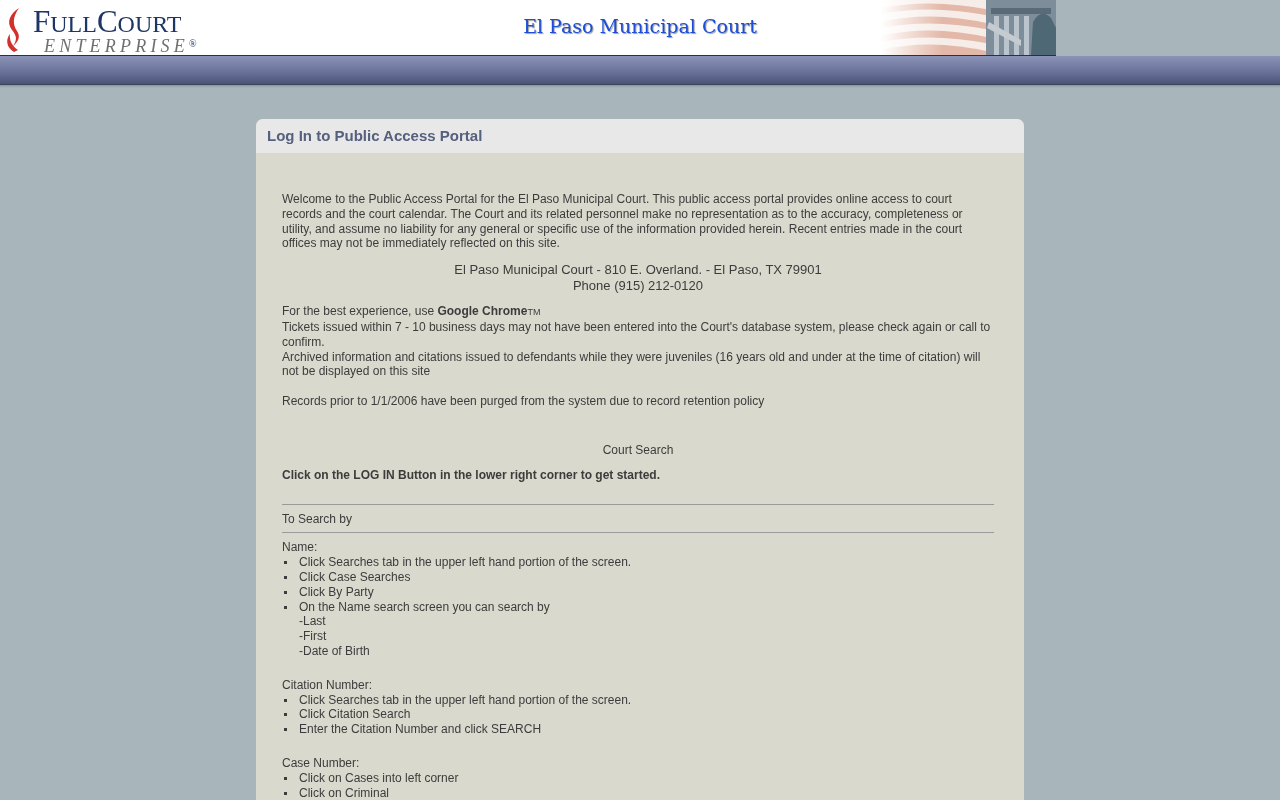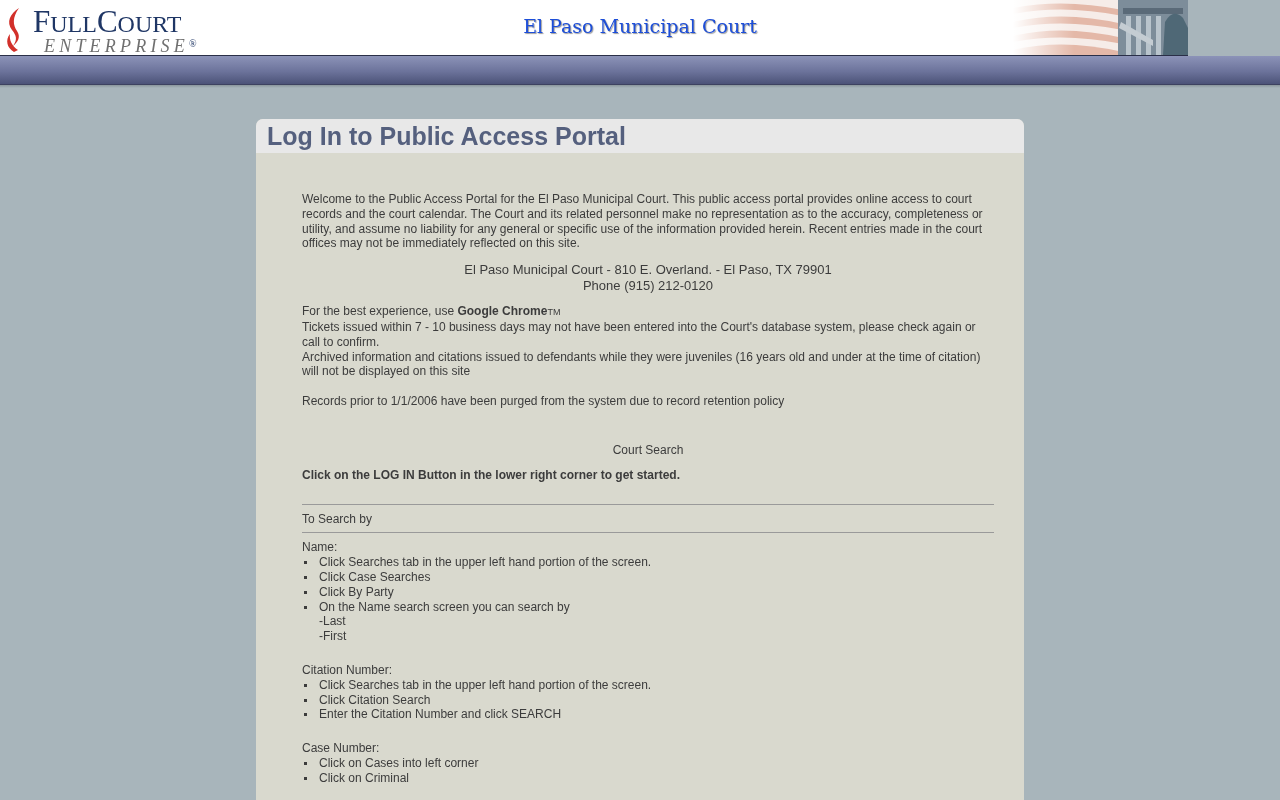--- a/index.html
+++ b/index.html
@@ -1,35 +1,35 @@
 <!DOCTYPE html>
 <html><head>
 <meta charset="utf-8">
 <style>
   * { box-sizing: border-box; margin: 0; padding: 0; }
   html, body { width: 1280px; height: 800px; overflow: hidden; }
   body { background: #a8b5bb; font-family: "Liberation Sans", sans-serif; color: #3c3c3c; }
 
-  .header { position: absolute; left: 0; top: 0; width: 1188px; height: 56px; background: #ffffff; border-bottom: 1px solid #2a2f48; }
+  .header { position: absolute; left: 0; top: 0; width: 1056px; height: 56px; background: #ffffff; border-bottom: 1px solid #2a2f48; }
   .logo { position: absolute; left: 4px; top: 4px; height: 50px; width: 215px; }
   .logo-s { position: absolute; left: 0; top: 2px; width: 24px; height: 48px; }
   .logo-full { position: absolute; left: 29px; top: 1px; font-family: "Liberation Serif", serif; font-size: 31px; color: #1f3665; letter-spacing: 0px; line-height: 34px; }
   .logo-full .sc { font-size: 24px; }
   .logo-ent { position: absolute; left: 40px; top: 33px; font-family: Liberation Serif, serif; font-style: italic; font-size: 18px; color: #707070; letter-spacing: 4.2px; line-height: 18px; }
   .logo-ent sup { font-size: 10px; font-style: normal; color: #1f3665; letter-spacing: 0; vertical-align: top; position: relative; top: -2px; }
   .court-title { position: absolute; left: 0; width: 1280px; top: 15px; text-align: center; font-family: "DejaVu Serif", serif; font-size: 19px; color: #1d4ed8; text-shadow: 1px 1px 1px #9a9a9a; }
   .header-art { position: absolute; right: 0; top: 0; width: 175px; height: 55px; overflow: hidden; }
 
   .navbar { position: absolute; left: 0; top: 56px; width: 1280px; height: 29px; background: linear-gradient(#8c93b8 0%, #6c739b 55%, #4c5378 100%); border-bottom: 1px solid #3d4260; }
   .navbar-shadow { position: absolute; left: 0; top: 85px; width: 1280px; height: 3px; background: linear-gradient(#8a969c, #a8b5bb); }
 
   .panel { position: absolute; left: 256px; top: 119px; width: 768px; height: 700px; background: #d9d9ce; border-radius: 7px 7px 0 0; overflow: hidden; }
   .panel-head { height: 34px; background: #e8e8e8; padding: 5px 11px; }
-  .panel-title { font-size: 25px; font-weight: bold; color: #55607e; line-height: 24px; }
-  .panel-body { padding: 39px 30px 0 46px; font-size: 12px; line-height: 14.8px; color: #3c3c3c; }
+  .panel-title { font-size: 15px; font-weight: bold; color: #55607e; line-height: 24px; }
+  .panel-body { padding: 39px 30px 0 26px; font-size: 12px; line-height: 14.8px; color: #3c3c3c; }
   .intro { }
   .address { text-align: center; font-size: 13px; line-height: 16px; margin-top: 11px; }
   .notes { margin-top: 10px; }
   .notes b { font-weight: bold; }
   .tm { font-size: 9px; }
   .records { margin-top: 15px; }
   .court-search { text-align: center; margin-top: 34px; }
   .login-hint { font-weight: bold; margin-top: 10px; }
   hr.rule { border: none; border-top: 1px solid #9a9a9a; margin: 0; }
   .rule1 { margin-top: 21px !important; }
@@ -109,20 +109,21 @@
     <div class="sect">
       <div class="sect-title">Name:</div>
       <ul>
         <li>Click Searches tab in the upper left hand portion of the screen.</li>
         <li>Click Case Searches</li>
         <li>Click By Party</li>
         <li>On the Name search screen you can search by</li>
       </ul>
       <div class="sub">-Last</div>
       <div class="sub">-First</div>
+      <div class="sub">-Date of Birth</div>
     </div>
 
     <div class="sect">
       <div class="sect-title">Citation Number:</div>
       <ul>
         <li>Click Searches tab in the upper left hand portion of the screen.</li>
         <li>Click Citation Search</li>
         <li>Enter the Citation Number and click SEARCH</li>
       </ul>
     </div>

